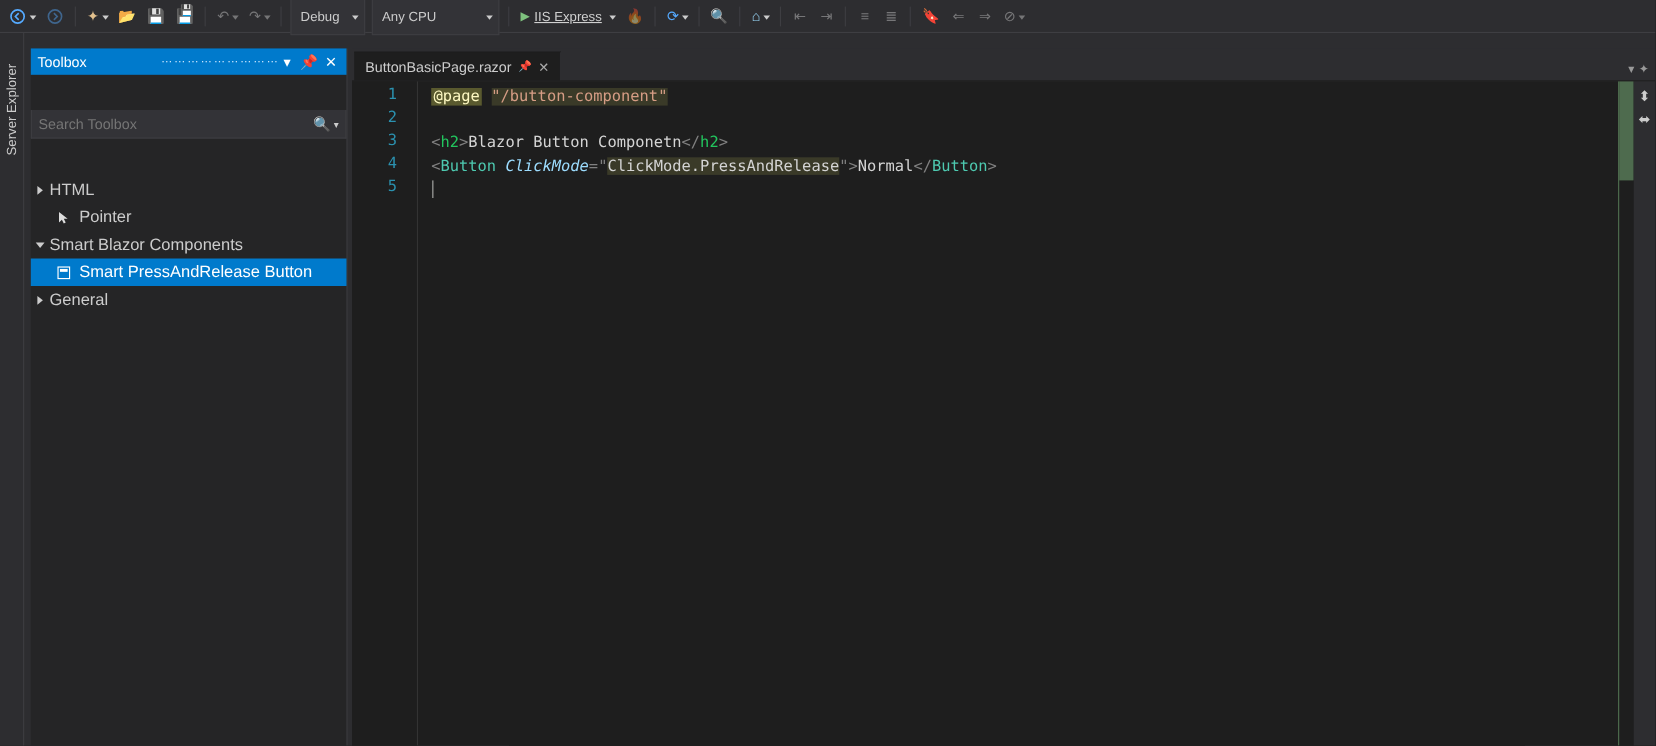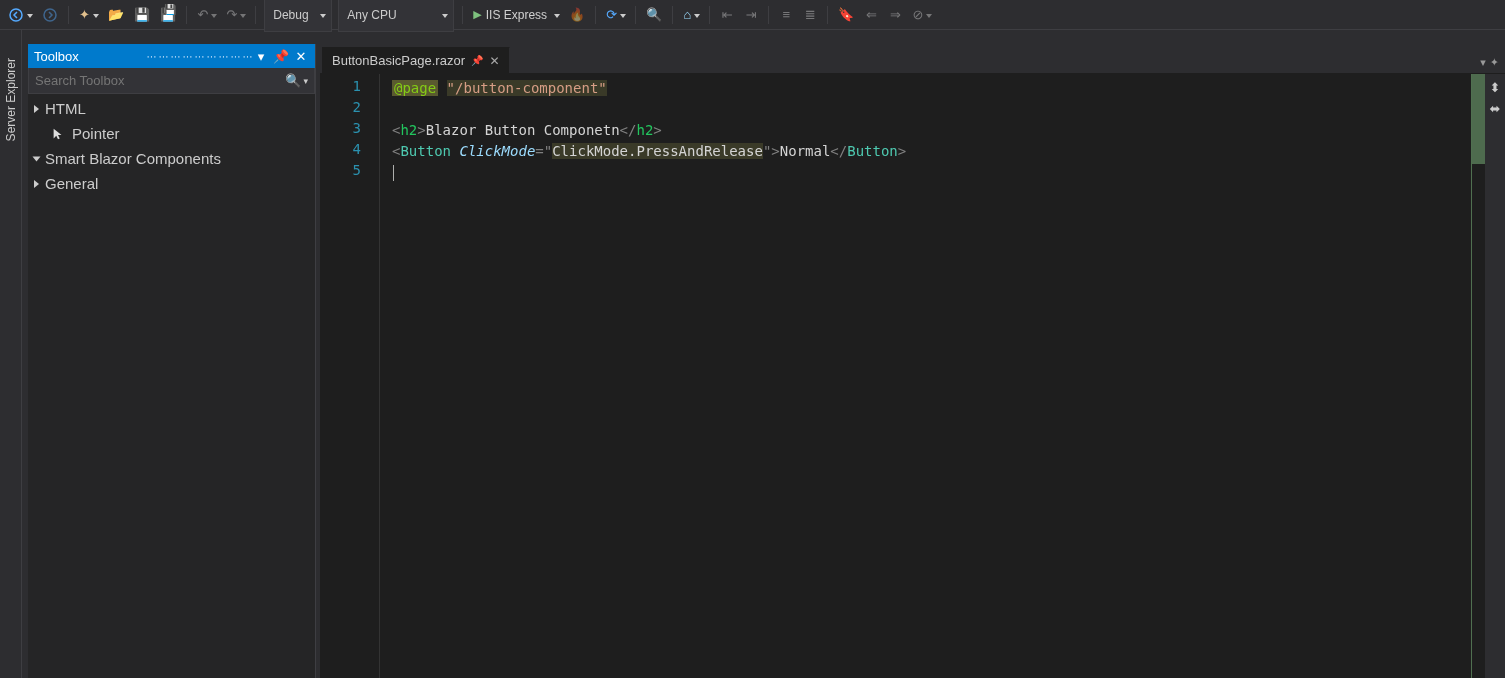--- a/index.html
+++ b/index.html
@@ -88,20 +88,21 @@
     padding: 8px 2px;
     cursor: pointer;
   }
   
   .toolbox {
     width: 288px;
     background: #252526;
     display: flex; flex-direction: column;
     border-right: 1px solid #3e3e42;
     margin: 14px 4px 0 6px;
+    gap: 32px;
   }
   .panel-title {
     background: #007acc;
     color: #fff;
     height: 24px;
     display: flex; align-items: center;
     padding: 0 6px;
     font-size: 13px;
   }
   .title-text { flex: 1; }
@@ -177,21 +178,21 @@
   .code {
     flex:1;
     font-family:Consolas, monospace;
     font-size:14px;
     padding:4px 0 0 12px;
     color:#d4d4d4;
     line-height:21px;
     position:relative;
   }
   .code .row { height:21px; white-space:pre; }
-  .hl-page { background:#5a5a2f; color:#84cc16; padding:0 2px; }
+  .hl-page { background:#5a5a2f; color:#fef9c3; padding:0 2px; }
   .str { color:#d69d85; }
   .punct { color:#808080; }
   .tag { color:#4ec9b0; }
   .attr { color:#9cdcfe; font-style:italic; }
   .keyword { color:#22c55e; }
   .plain { color:#d4d4d4; }
   .overview-ruler {
     width:14px; background:#1e1e1e;
     border-left:1px solid rgb(80, 112, 80);
     position:relative;
@@ -255,21 +256,21 @@
     <span>Debug</span>
     <span class="drop-tri"></span>
   </div>
   <div class="combo combo-cpu">
     <span>Any CPU</span>
     <span class="drop-tri"></span>
   </div>
   <div class="sep"></div>
   <div class="tbtn with-drop" style="padding-right:16px;">
     <span class="play">▶</span>
-    <span style="font-size:12px;">IIS Express</span>
+    <span style="font-size:12px;text-decoration:underline;">IIS Express</span>
     <span class="drop-tri"></span>
   </div>
   <div class="tbtn disabled">
     <span class="flame">🔥</span>
   </div>
   <div class="sep"></div>
   <div class="tbtn with-drop">
     <span class="refreshc">⟳</span>
     <span class="drop-tri"></span>
   </div>
@@ -345,20 +346,29 @@
           <svg viewBox="0 0 16 16" width="14" height="14">
               <path d="M3 2 L3 13 L6 10 L8 14 L10 13 L8 9 L12 9 Z" fill="#ddd"></path>
             </svg>
         </span>
         <span>Pointer</span>
       </div>
       <div class="tree-row">
         <span class="tri open"></span>
         <span>Smart Blazor Components</span>
       </div>
+      <div class="tree-row indent1 selected">
+        <span class="item-icon">
+          <svg viewBox="0 0 16 16" width="14" height="14">
+              <rect x="2" y="2" width="12" height="12" fill="none" stroke="#fff" stroke-width="1.2"></rect>
+              <rect x="4" y="4" width="8" height="3" fill="#fff"></rect>
+            </svg>
+        </span>
+        <span>Smart PressAndRelease Button</span>
+      </div>
       <div class="tree-row">
         <span class="tri"></span>
         <span>General</span>
       </div>
     </div>
   </div>
 
   <div class="editor-area">
     <div class="tabstrip">
       <div class="doc-tab">

